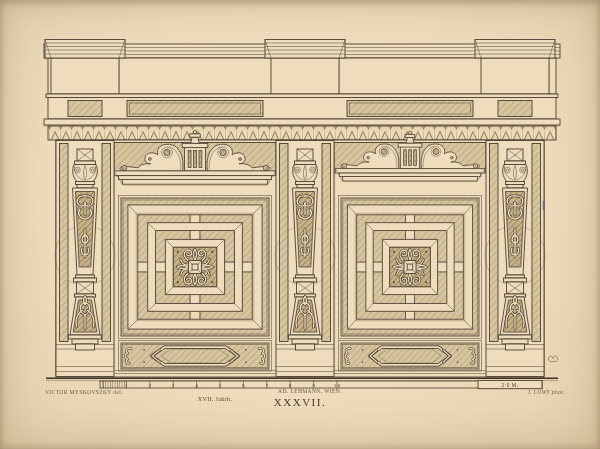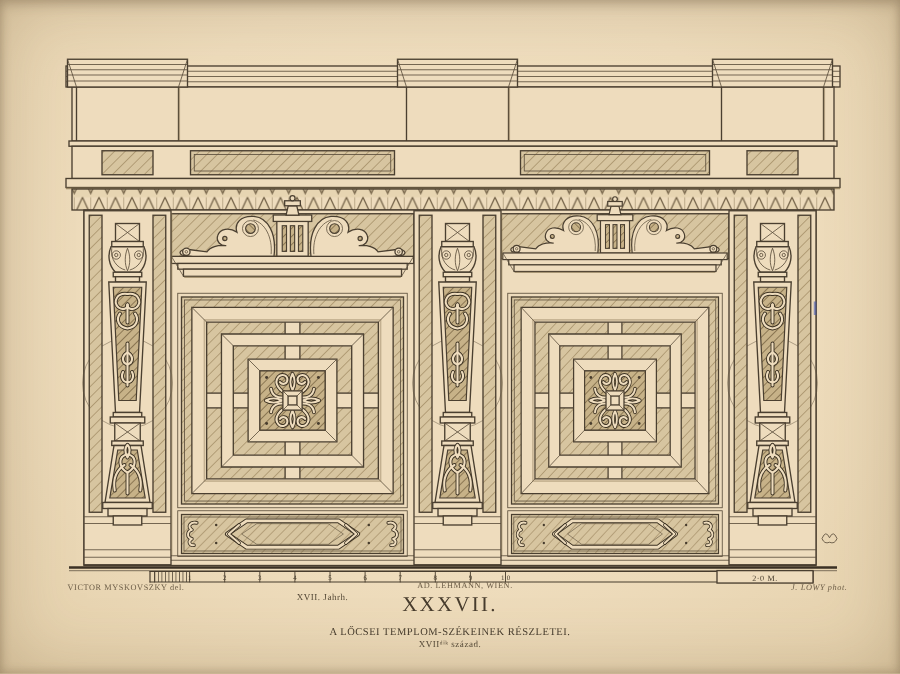--- a/index.html
+++ b/index.html
@@ -21,21 +21,21 @@
   .ru{fill:none;stroke:#3b3122;stroke-width:3.4;stroke-linecap:round;stroke-linejoin:round;}
   .ro{fill:none;stroke:#eedcbd;stroke-width:2;stroke-linecap:round;stroke-linejoin:round;}
   .ru2{stroke-width:2.6;}
   .ro2{stroke-width:1.4;}
   .ruler-num{font:4.6px "Liberation Serif", serif;fill:#473c2d;text-anchor:middle;}
   .scale-end{font:5.4px "Liberation Serif", serif;fill:#473c2d;text-anchor:middle;letter-spacing:.4px;}
   
   .cap{position:absolute;text-align:center;line-height:1.15;letter-spacing:.35px;}
   .cap .t{font-size:7px;}
   .cap .s{font-size:6px;margin-top:2px;color:#544836;}
-  .plateno{position:absolute;font-size:14px;letter-spacing:1.5px;text-align:center;}
+  .plateno{position:absolute;font-size:11px;letter-spacing:1.5px;text-align:center;}
   .sig{position:absolute;font-size:5.5px;color:#6b5c46;letter-spacing:.4px;white-space:nowrap;}
 </style>
 </head>
 <body>
 
 <div class="page">
 
 <svg class="plate" width="600" height="449" viewBox="0 0 600 449" aria-hidden="true">
   <defs>
     <pattern id="hl" width="5" height="5" patternUnits="userSpaceOnUse" patternTransform="rotate(45)">
@@ -310,18 +310,14 @@
   <div class="sig" style="left:255px;top:388px;width:110px;text-align:center;">AD. LEHMANN, WIEN.</div>
   <div class="sig" style="left:495px;top:389px;width:70px;text-align:right;font-style:italic;">J. LÖWY phot.</div>
 
   <div class="cap" style="left:110px;top:394px;width:210px;">
     <div class="s">XVII. Jahrh.</div>
   </div>
 
   <div class="plateno" style="left:255px;top:396px;width:90px;">XXXVII.</div>
 
 
-  <div class="cap" style="left:190px;top:417px;width:220px;">
-    <div class="t">A LŐCSEI TEMPLOM-SZÉKEINEK RÉSZLETEI.</div>
-    <div class="s">XVIIᵈⁱᵏ század.</div>
-  </div>
 
 </div>
 
 </body></html>

